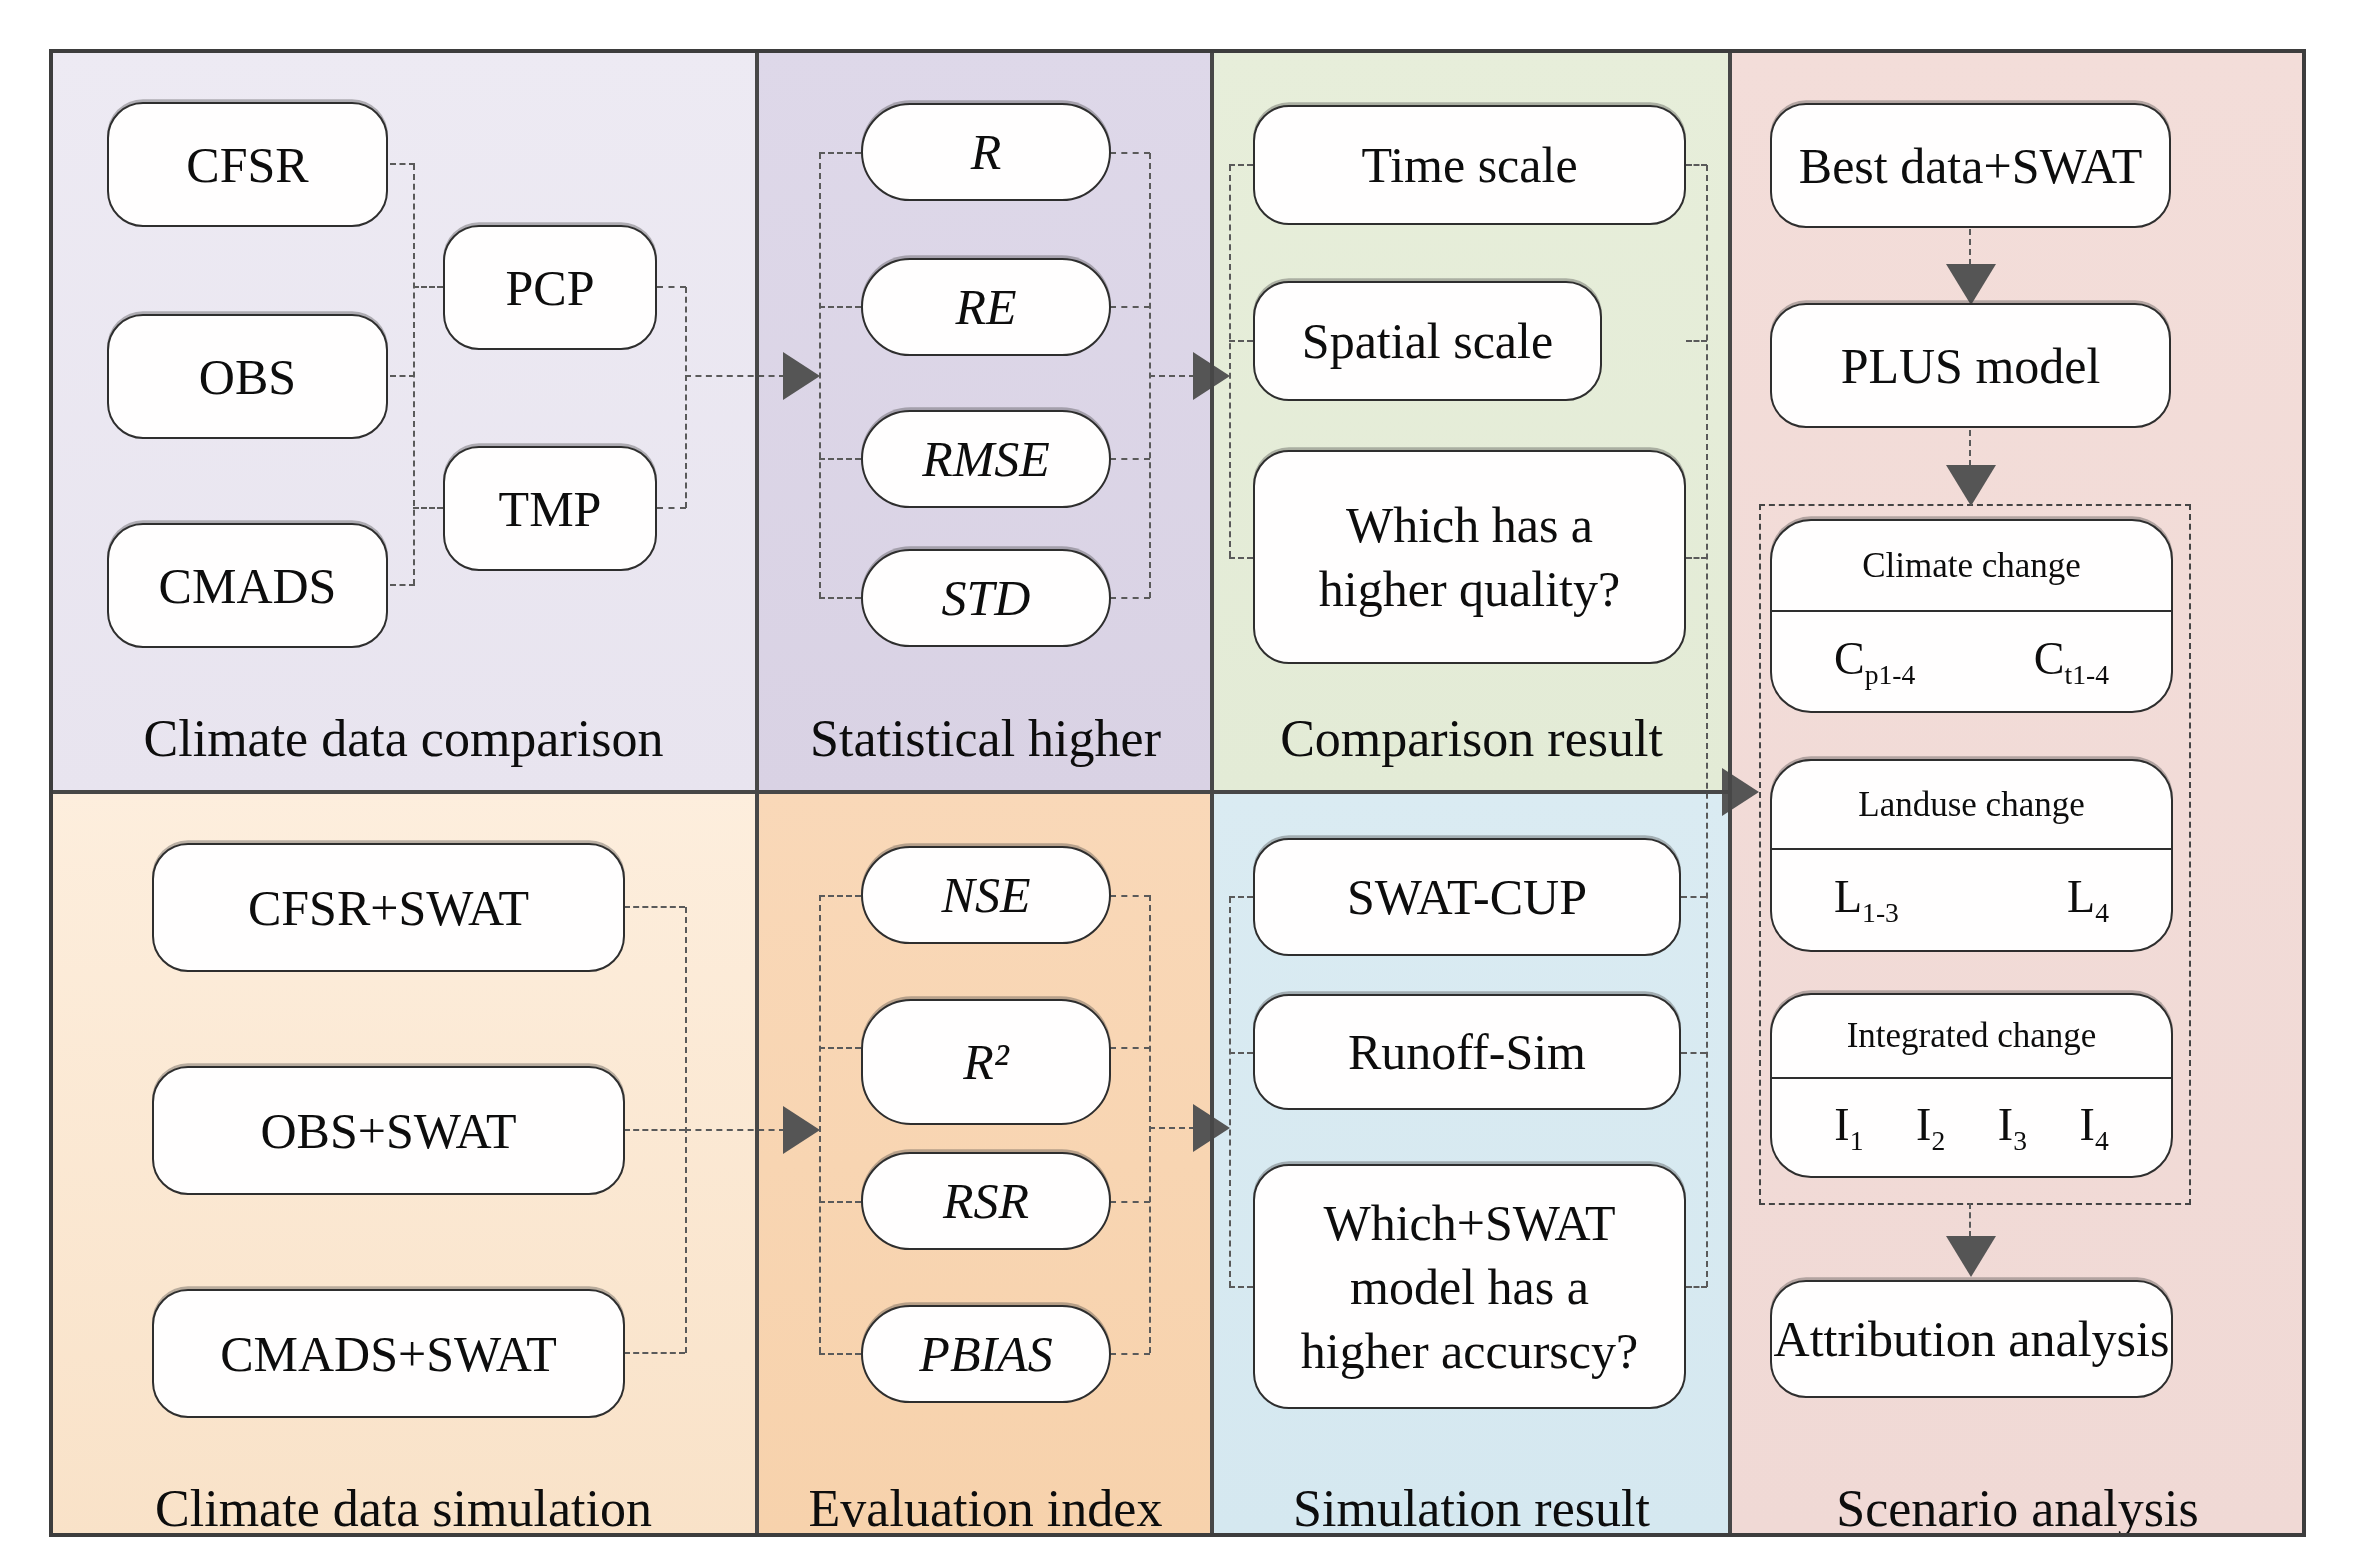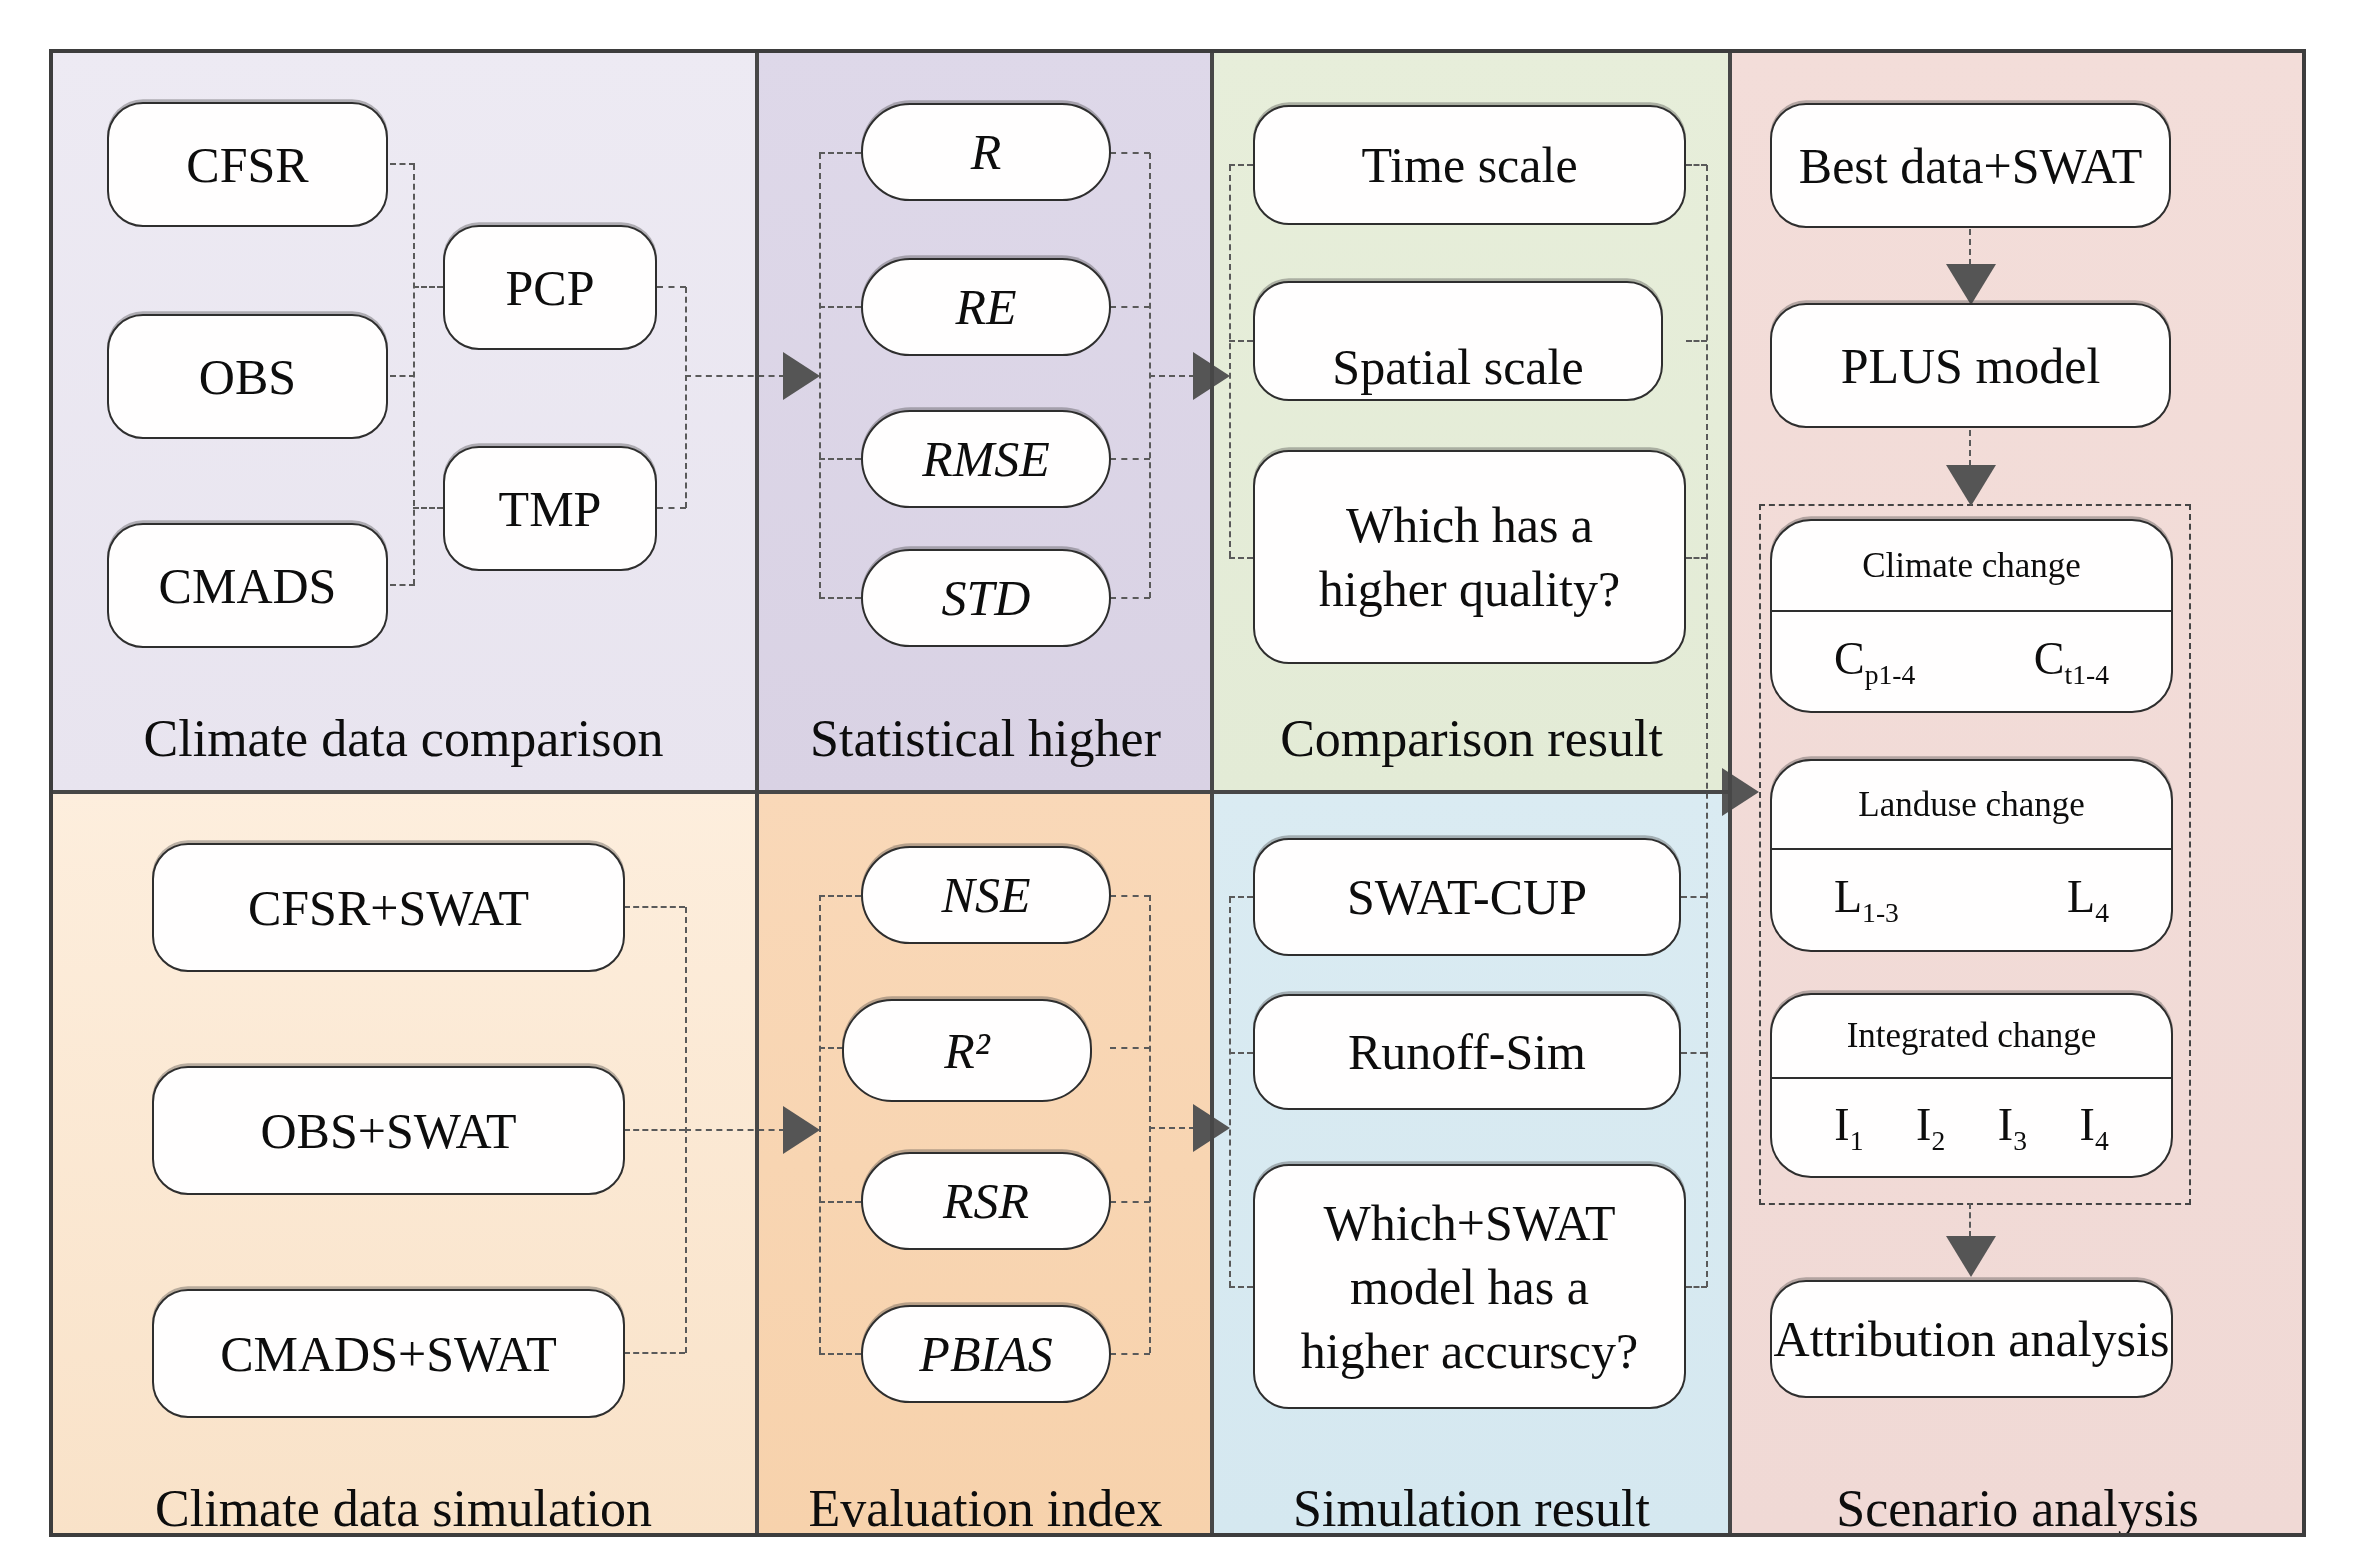--- a/index.html
+++ b/index.html
@@ -117,21 +117,21 @@
   <div class="hline" style="left:1110px;top:152px;width:40px;"></div>
   <div class="hline" style="left:1110px;top:306px;width:40px;"></div>
   <div class="hline" style="left:1110px;top:458px;width:40px;"></div>
   <div class="hline" style="left:1110px;top:597px;width:40px;"></div>
   <div class="hline" style="left:1149px;top:375px;width:46px;"></div>
   <div class="arr-r" style="left:1193px;top:352px;"></div>
 
   <div class="node" style="left:1253px;top:105px;width:433px;height:120px;">
       <span>Time scale</span>
     </div>
-  <div class="node" style="left:1253px;top:281px;width:410px;height:120px;align-items:flex-end;">
+  <div class="node" style="left:1253px;top:281px;width:349px;height:120px;">
       <span>Spatial scale</span>
     </div>
   <div class="node" style="left:1253px;top:450px;width:433px;height:214px;padding:0 36px;">
       <span>Which has a higher quality?</span>
     </div>
   <div class="panel-title" style="left:1213px;top:709px;width:517px;">Comparison result</div>
 
   <div class="vline" style="left:1229px;top:165px;height:392px;"></div>
   <div class="hline" style="left:1229px;top:164px;width:24px;"></div>
   <div class="hline" style="left:1229px;top:340px;width:24px;"></div>
@@ -161,21 +161,21 @@
   <div class="vline" style="left:685px;top:907px;height:446px;"></div>
   <div class="hline" style="left:624px;top:906px;width:61px;"></div>
   <div class="hline" style="left:624px;top:1129px;width:61px;"></div>
   <div class="hline" style="left:624px;top:1352px;width:61px;"></div>
   <div class="hline" style="left:685px;top:1129px;width:100px;"></div>
   <div class="arr-r" style="left:783px;top:1106px;"></div>
 
   <div class="node pill it" style="left:861px;top:846px;width:250px;height:98px;">
       <span>NSE</span>
     </div>
-  <div class="node pill it" style="left:842px;top:999px;width:250px;height:103px;">
+  <div class="node pill it" style="left:861px;top:999px;width:250px;height:126px;">
       <span>R²</span>
     </div>
   <div class="node pill it" style="left:861px;top:1152px;width:250px;height:98px;">
       <span>RSR</span>
     </div>
   <div class="node pill it" style="left:861px;top:1305px;width:250px;height:98px;">
       <span>PBIAS</span>
     </div>
   <div class="panel-title" style="left:758px;top:1479px;width:455px;">Evaluation index</div>
 

